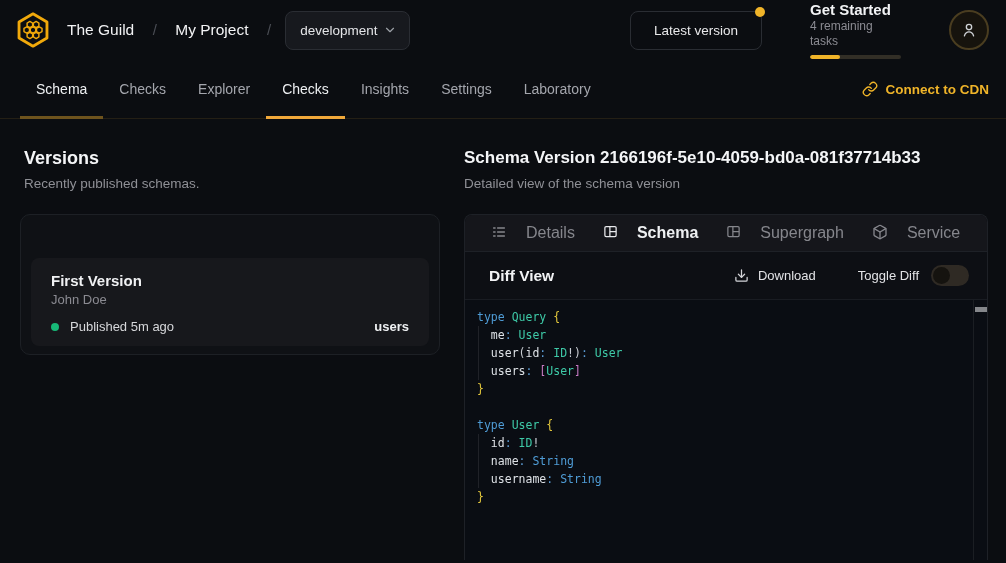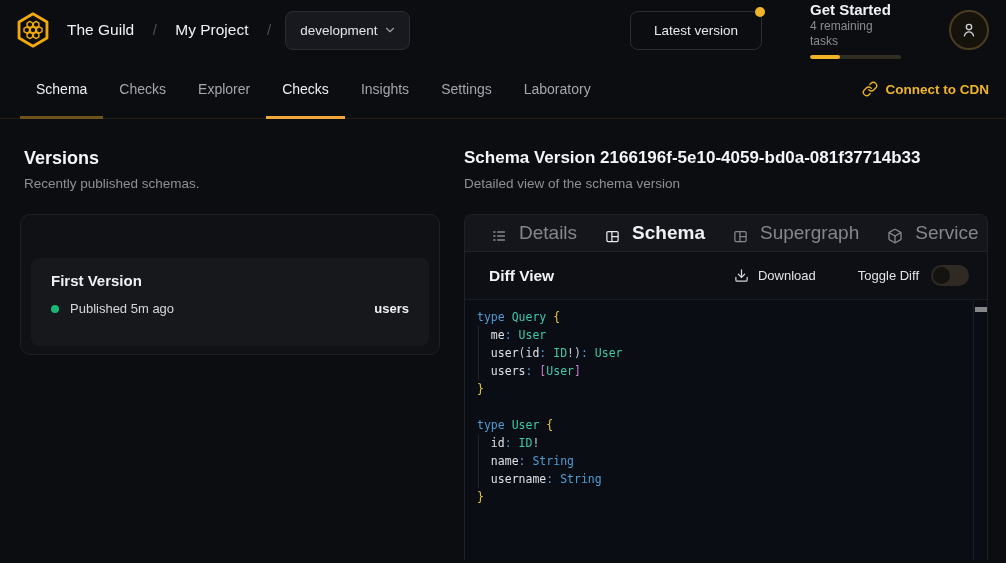--- a/index.html
+++ b/index.html
@@ -69,21 +69,21 @@
   .vi-author { font-size:13px; color:#8b8b92; line-height:17px; margin-top:1px; }
   .vi-row { display:flex; align-items:center; margin-top:11px;justify-content:space-between; }
   .vi-dot { width:8px; height:8px; border-radius:50%; background:#17b877; margin-right:11px; }
   .vi-status { font-size:13px; color:#d6d7da; }
   .vi-service { margin-left:auto; font-size:13px; font-weight:700; color:#eef0f2; }
   
   .detail-box { margin-top:21px; height:346px; border:1px solid #1e2127; border-bottom:none;
     border-radius:8px 8px 0 0; display:flex; flex-direction:column; overflow:hidden; }
   .detail-tabs { height:37px; flex:none; background:#15161b; border-bottom:1px solid #1e2127;
     display:flex; align-items:center; gap:28px; padding-left:26px; }
-  .dtab { display:flex; align-items:flex-end; gap:12px; font-size:19px; color:#85868c;
+  .dtab { display:flex; align-items:flex-start; gap:19px; font-size:16px; color:#85868c;
     background:none; border:none; cursor:pointer; font-family:inherit; padding:0; }
   .dtab svg { stroke:#85868c; }
   .dtab.active { color:#eef0f2; font-weight:600; }
   .dtab.active svg { stroke:#e8e9ec; }
   .diff-bar { height:47px; flex:none; background:#0d0f14; display:flex; align-items:center;
     padding:0 18px 0 24px; }
   .diff-title { font-size:15.5px; font-weight:700; color:#f2f3f5; }
   .download-btn { margin-left:auto; display:flex; align-items:center; gap:9px; background:none; border:none;
     color:#e2e3e6; font-size:13px; cursor:pointer; font-family:inherit; padding:0; }
   .toggle-wrap { margin-left:42px; display:flex; align-items:center; gap:12px; }
@@ -194,20 +194,21 @@
   </nav>
 
   <main class="main">
 
     <section class="col-left">
       <h2 class="panel-title">Versions</h2>
       <p class="panel-sub">Recently published schemas.</p>
       <div class="versions-card">
         <div class="version-item">
           <div class="vi-name">First Version</div>
+          <div class="vi-author">John Doe</div>
           <div class="vi-row">
             <span class="vi-dot"></span>
             <span class="vi-status">Published 5m ago</span>
             <span class="vi-service">users</span>
           </div>
         </div>
       </div>
     </section>
 
     <section class="col-right">

